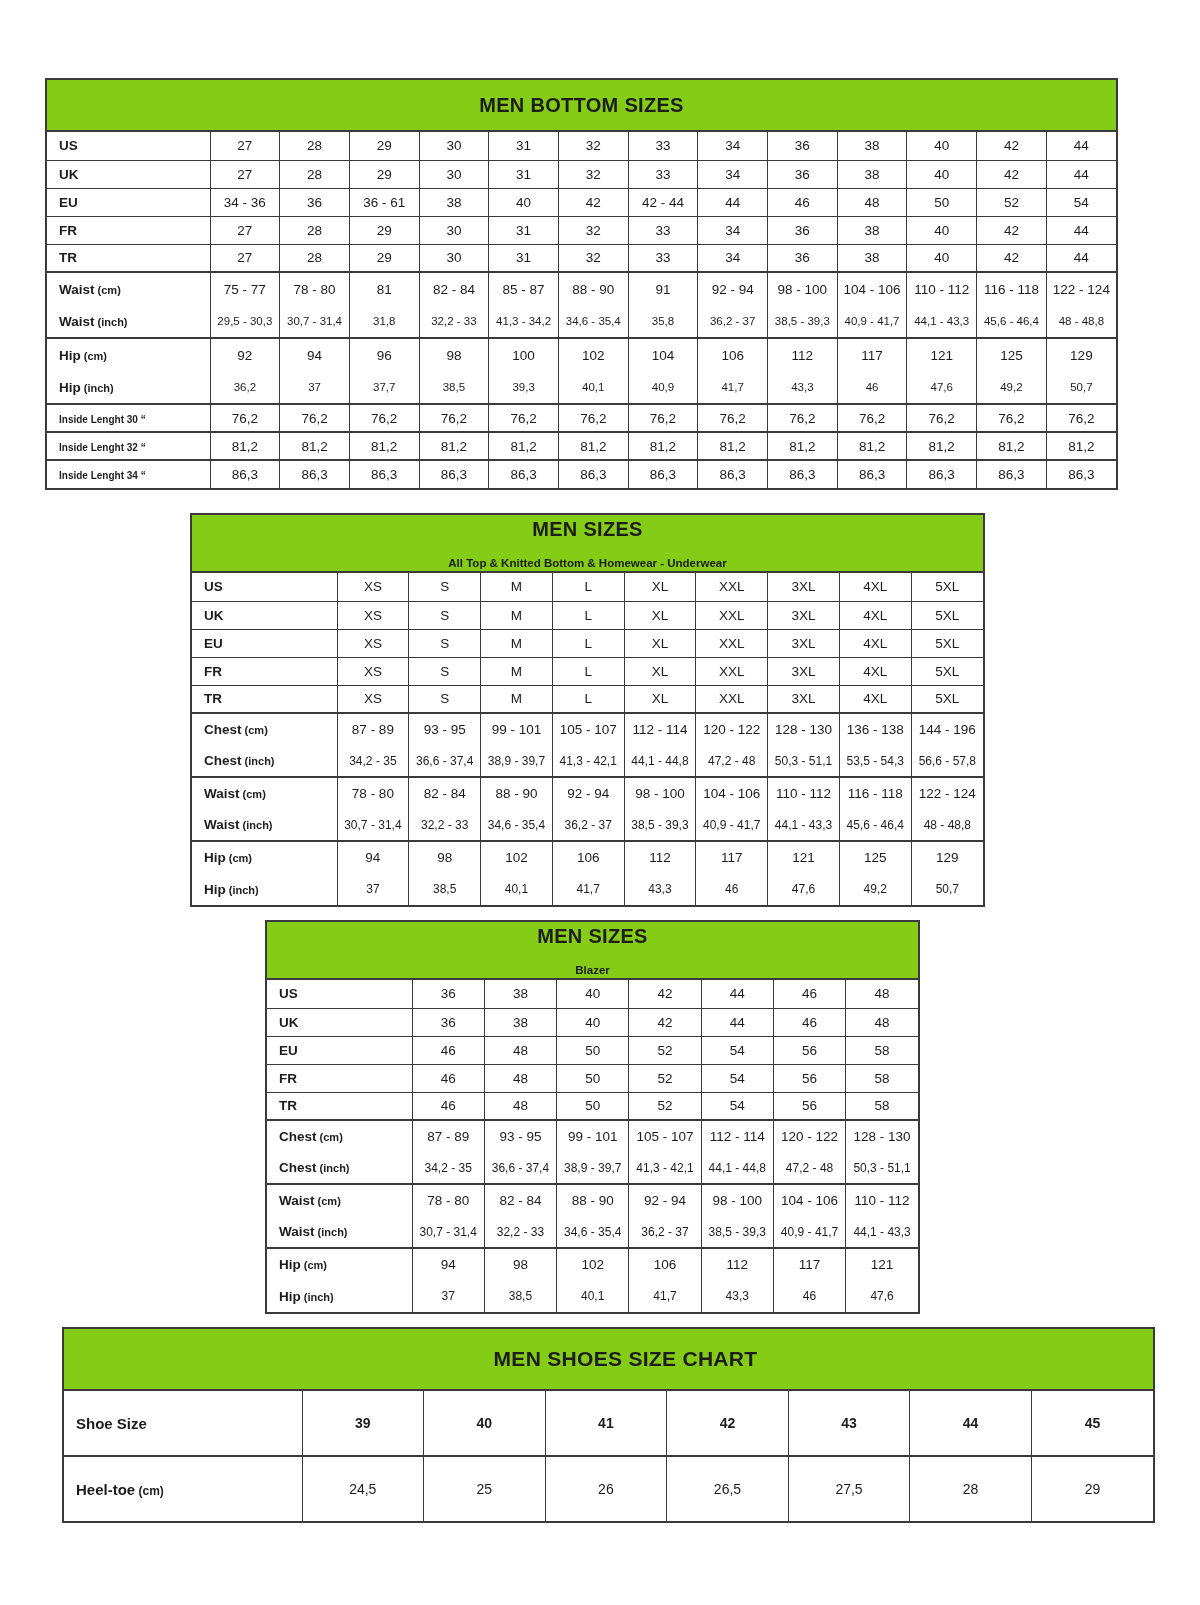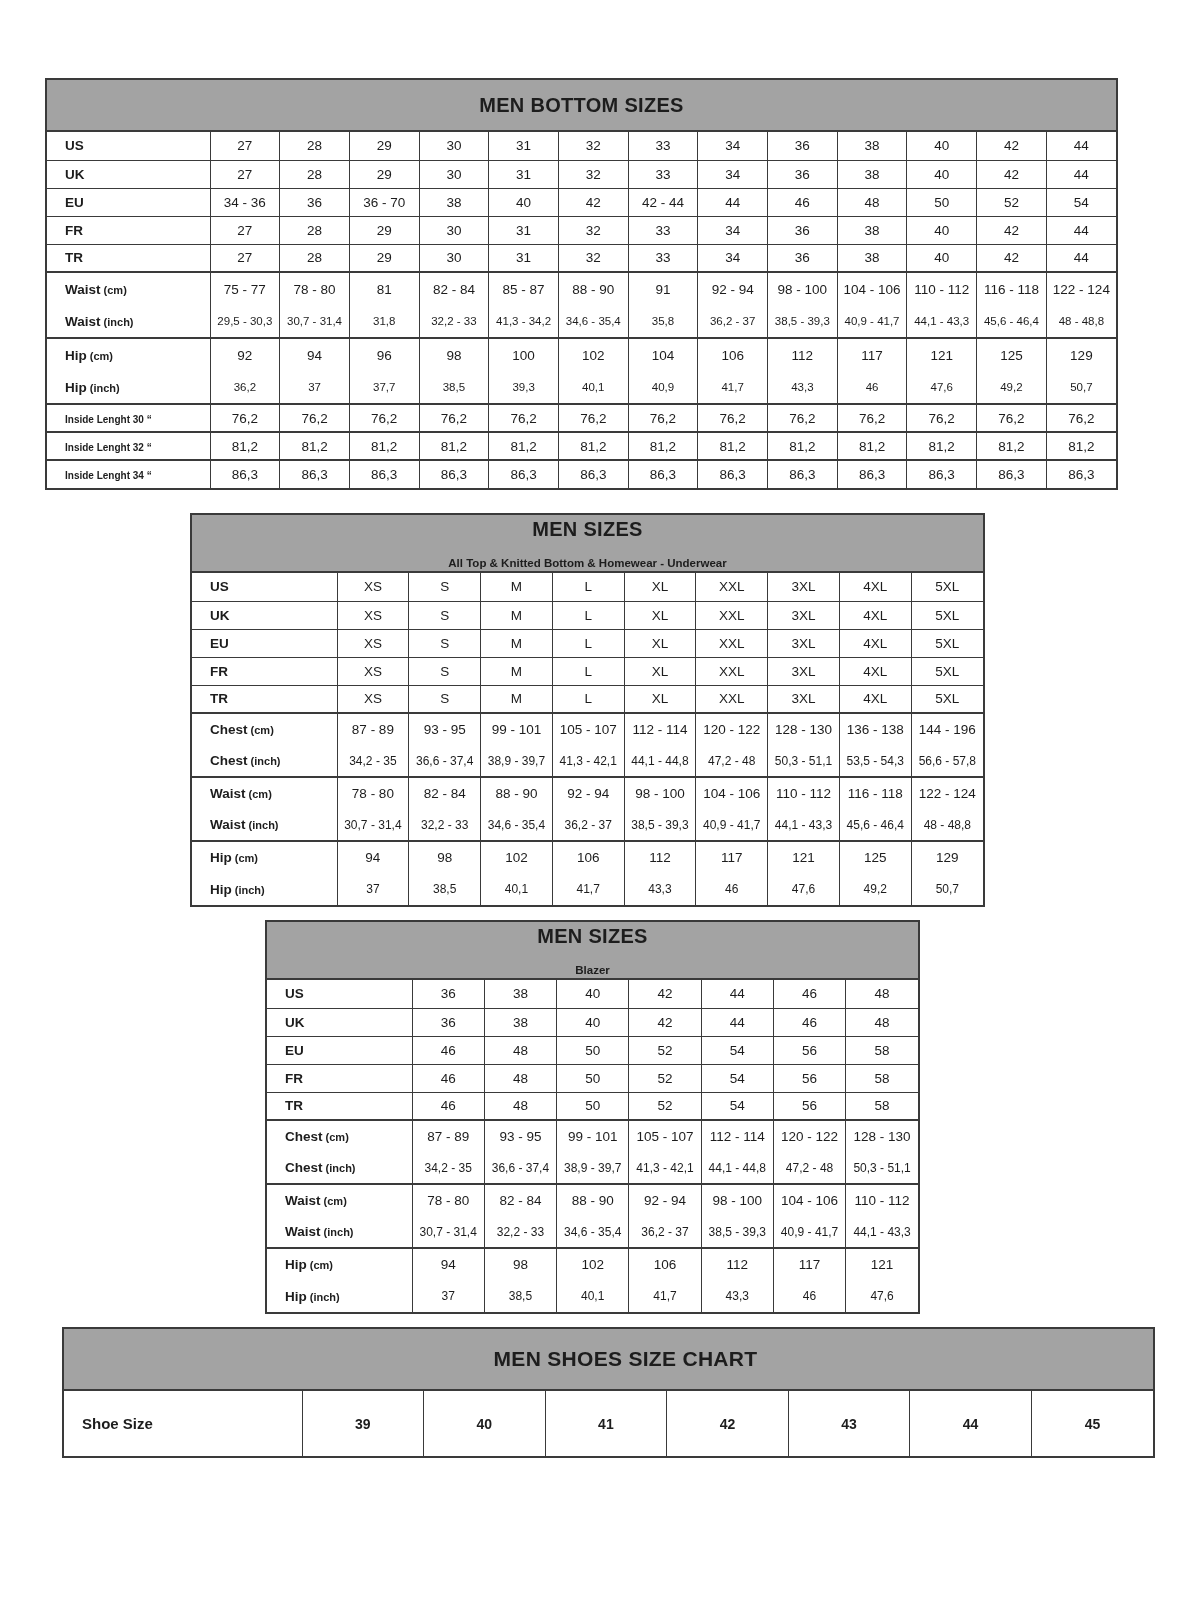--- a/index.html
+++ b/index.html
@@ -4,40 +4,40 @@
 <style>
   html,body{margin:0;padding:0;background:#ffffff;}
   .page{position:relative;width:1200px;height:1605px;background:#ffffff;overflow:hidden;
         font-family:"Liberation Sans","DejaVu Sans",sans-serif;color:#1d1d1d;}
   .tablebox{position:absolute;border:2px solid #3a3a3a;background:#fff;box-sizing:border-box;}
   #men-bottom-sizes{left:45px;top:78px;width:1073px;}
   #men-sizes-top{left:190px;top:513px;width:795px;}
   #men-sizes-blazer{left:265px;top:920px;width:655px;}
   #men-shoes{left:62px;top:1327px;width:1093px;}
 
-  .band{background:#a3a3a3;border-bottom:2px solid #3a3a3a;display:flex;flex-direction:column;
+  .band{background:#84cc16;border-bottom:2px solid #3a3a3a;display:flex;flex-direction:column;
         align-items:center;justify-content:center;text-align:center;}
   #men-bottom-sizes .band{height:50px;}
   #men-sizes-top .band,#men-sizes-blazer .band{height:56px;}
   #men-shoes .band{height:60px;padding-left:34px;}
   .band .title{font-weight:700;font-size:20px;letter-spacing:.3px;color:#1d1d1d;}
   #men-shoes .band .title{font-size:21px;}
   .band .subtitle{font-weight:700;font-size:11.5px;margin-top:16px;color:#1d1d1d;}
   .band .subtitle:empty{display:none;}
 
   table{width:100%;border-collapse:collapse;table-layout:fixed;}
   td{border:1px solid #3a3a3a;text-align:center;vertical-align:middle;
      font-size:13.5px;padding:0 2px;overflow:hidden;white-space:nowrap;}
   td:first-child{border-left:none;}
   td:last-child{border-right:none;}
   tbody tr:first-child td{border-top:none;}
   tbody tr:last-child td{border-bottom:none;margin-top:44px;}
   tr.blk td{border-top-width:2px;}
 
-  td.lbl{text-align:left;padding-left:18px;}
+  td.lbl{text-align:left;padding-left:12px;}
   #men-shoes td.lbl{}
   .lname{font-weight:700;font-size:13.5px;}
   .lunit{font-weight:700;font-size:11px;}
   tr.small-label .lname{font-size:10px;}
 
   #men-bottom-sizes tr.plain{height:28px;}
   #men-bottom-sizes tr.pt,#men-bottom-sizes tr.pb{height:33px;}
   #men-sizes-top tr.plain,#men-sizes-blazer tr.plain{height:28px;}
   #men-sizes-top tr.pt,#men-sizes-top tr.pb,
   #men-sizes-blazer tr.pt,#men-sizes-blazer tr.pb{height:32px;}
@@ -95,21 +95,21 @@
             <td class="val">36</td>
             <td class="val">38</td>
             <td class="val">40</td>
             <td class="val">42</td>
             <td class="val">44</td>
           </tr>
           <tr class="plain">
             <td class="lbl"><span class="lname">EU</span></td>
             <td class="val">34 - 36</td>
             <td class="val">36</td>
-            <td class="val">36 - 70</td>
+            <td class="val">36 - 61</td>
             <td class="val">38</td>
             <td class="val">40</td>
             <td class="val">42</td>
             <td class="val">42 - 44</td>
             <td class="val">44</td>
             <td class="val">46</td>
             <td class="val">48</td>
             <td class="val">50</td>
             <td class="val">52</td>
             <td class="val">54</td>
@@ -545,17 +545,27 @@
           <tr class="plain boldvals">
             <td class="lbl"><span class="lname">Shoe Size</span></td>
             <td class="val">39</td>
             <td class="val">40</td>
             <td class="val">41</td>
             <td class="val">42</td>
             <td class="val">43</td>
             <td class="val">44</td>
             <td class="val">45</td>
           </tr>
+          <tr class="plain blk">
+            <td class="lbl"><span class="lname">Heel-toe</span><span class="lunit"> (cm)</span></td>
+            <td class="val">24,5</td>
+            <td class="val">25</td>
+            <td class="val">26</td>
+            <td class="val">26,5</td>
+            <td class="val">27,5</td>
+            <td class="val">28</td>
+            <td class="val">29</td>
+          </tr>
         </tbody>
       </table>
   </section>
 
 </div>
 
 </body></html>

